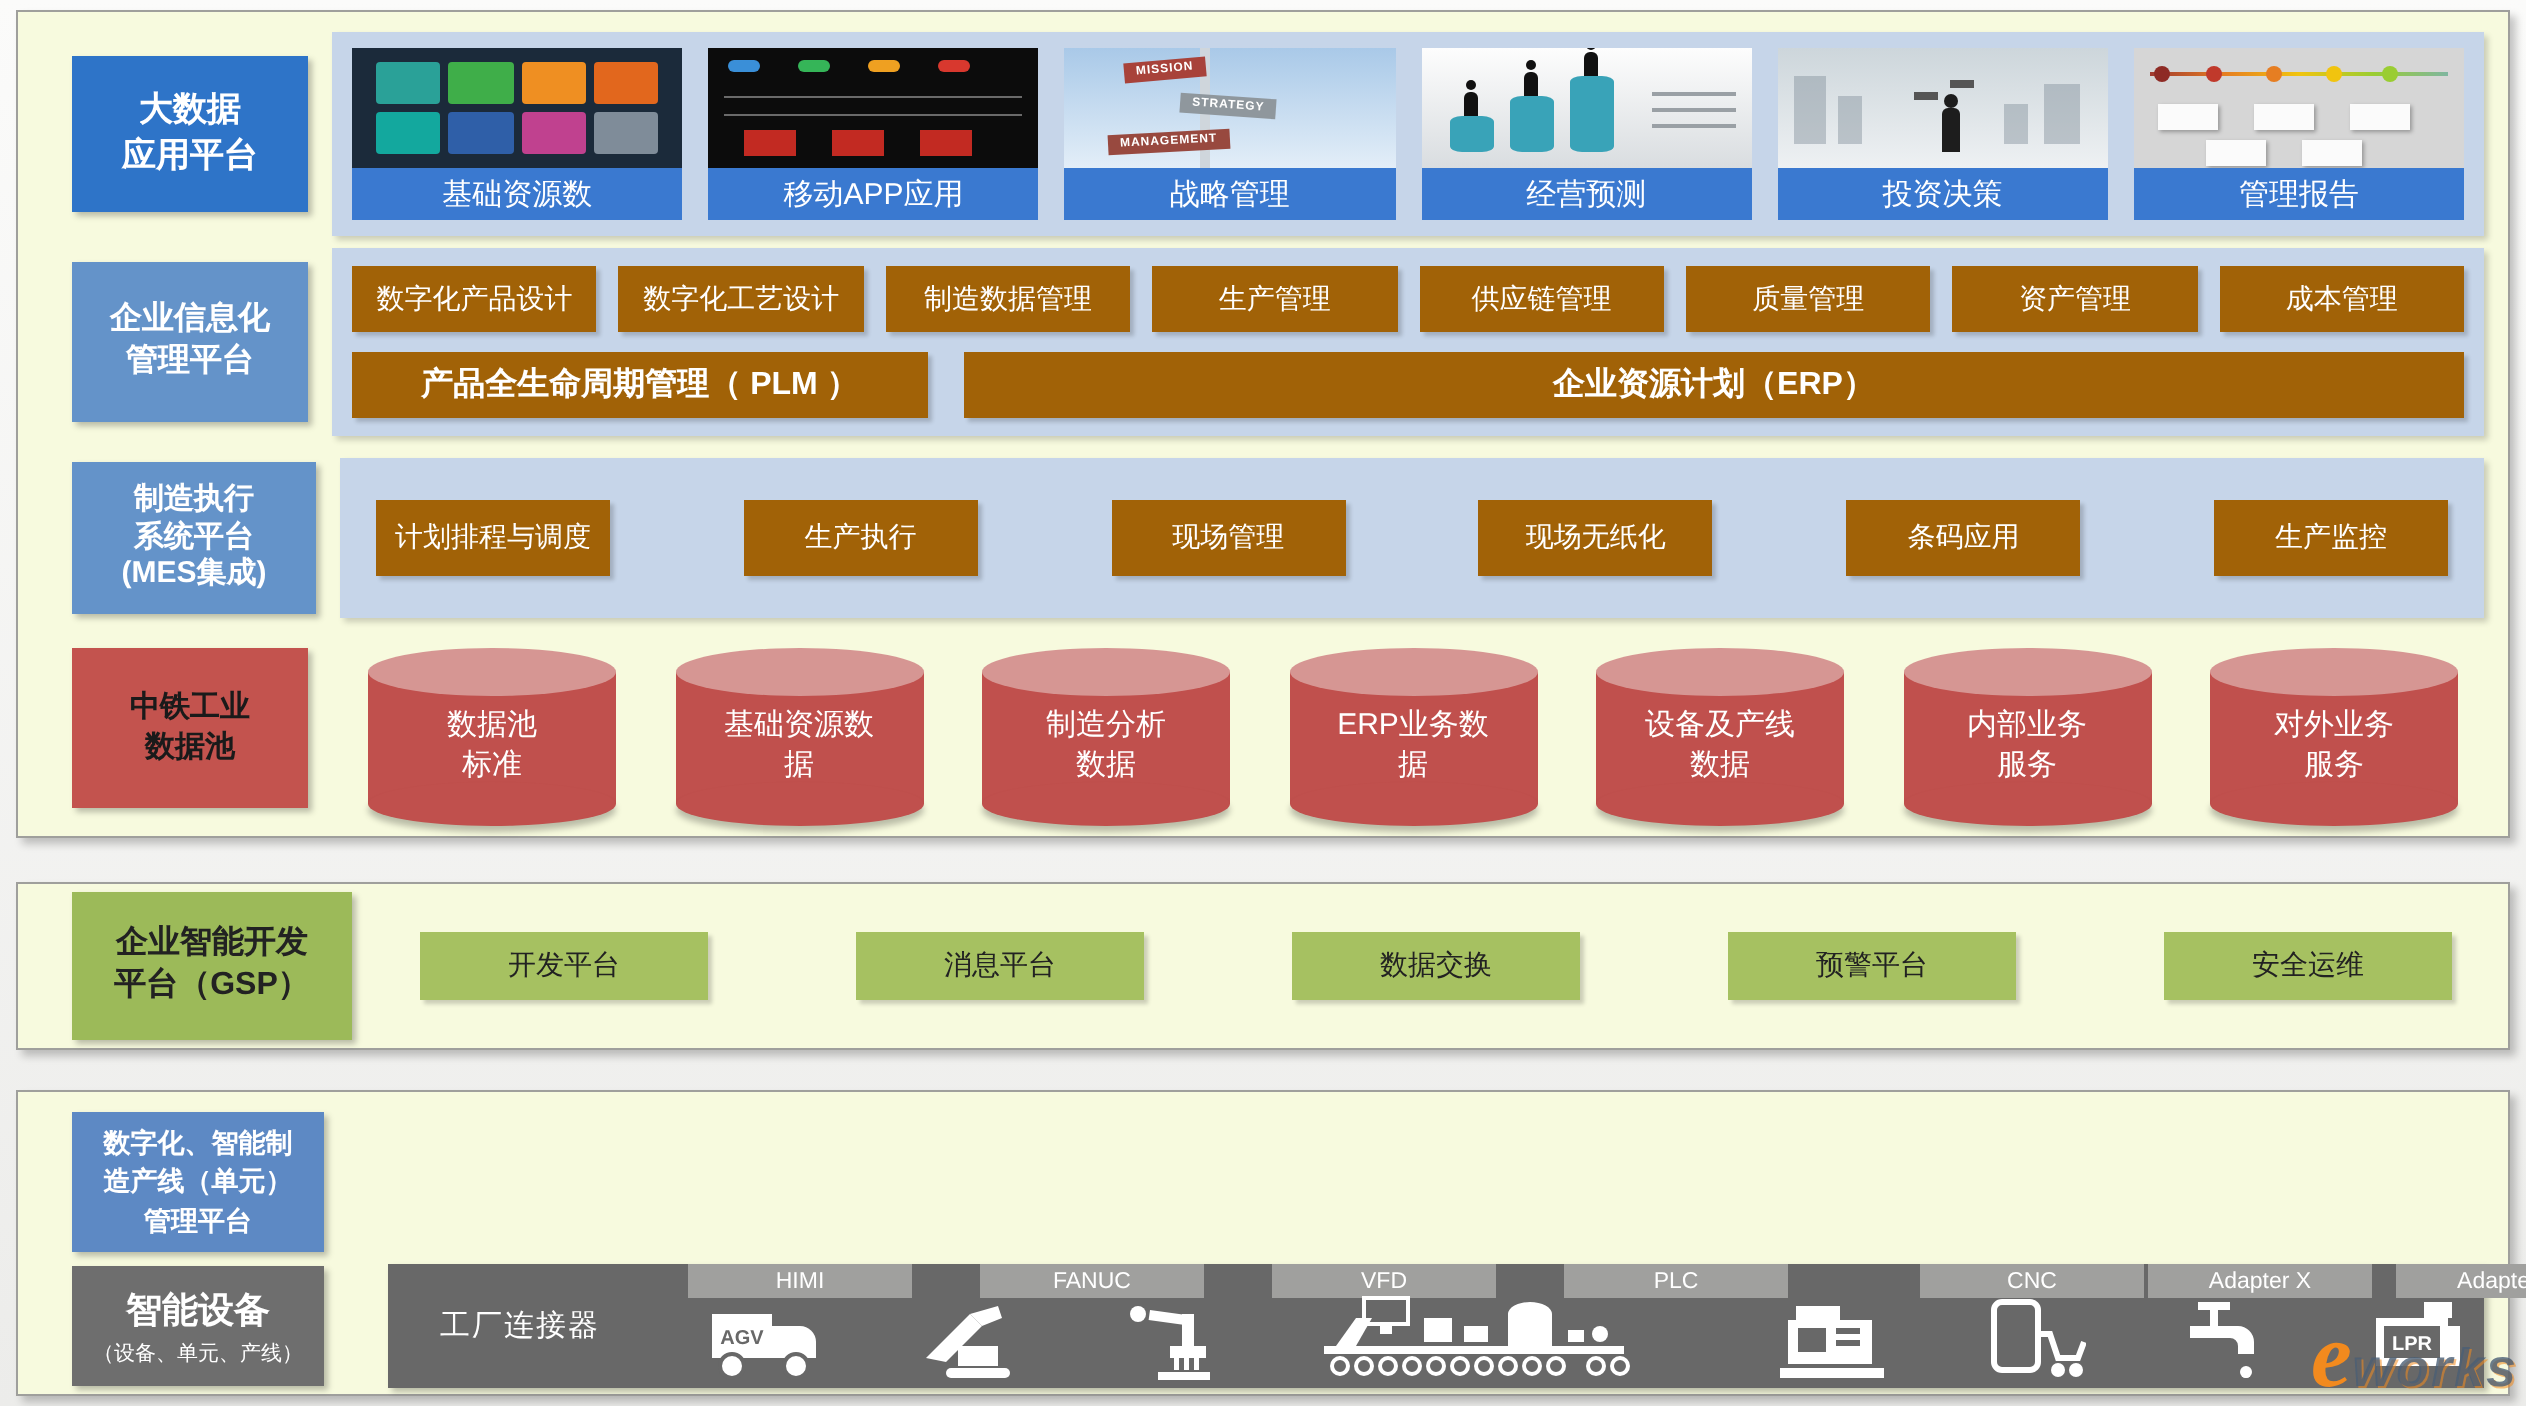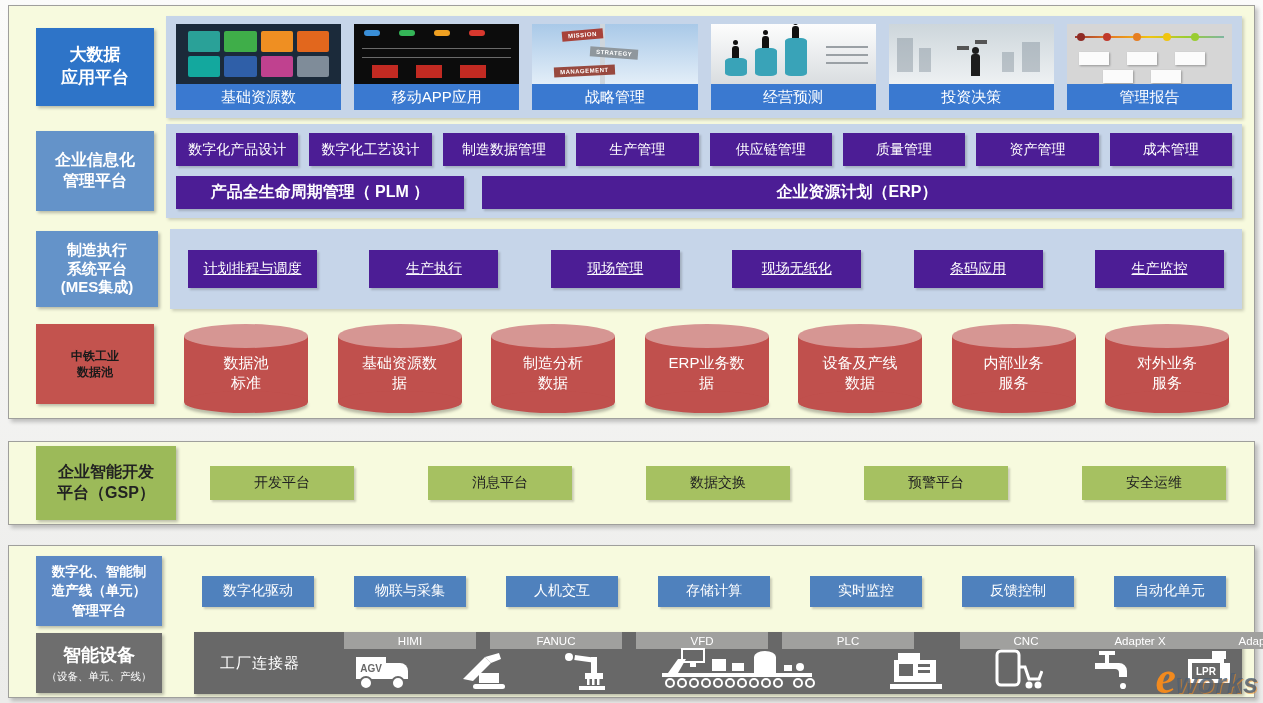--- a/index.html
+++ b/index.html
@@ -13,21 +13,21 @@
   .sec-bottom { top:545px; height:153px; }
 
   .band { position:absolute; left:27px; right:12px; display:flex; align-items:stretch; }
   .pre { white-space:pre-line; }
 
   
   .lbl { display:flex; align-items:center; justify-content:center; text-align:center; color:#fff; font-weight:bold; box-shadow:2px 2px 3px rgba(0,0,0,.25); flex:none; }
   .lbl-bigdata { width:118px; height:78px; align-self:center; background:#2e74c8; font-size:17px; line-height:1.35; }
   .lbl-steel   { width:118px; height:80px; align-self:center; background:#6493c9; font-size:16px; line-height:1.3; }
   .lbl-mes     { width:122px; height:76px; align-self:center; background:#6493c9; font-size:15px; line-height:1.25; }
-  .lbl-red     { width:118px; height:80px; align-self:center; background:#c3534e; color:#1a1a1a; font-size:12px; line-height:1.35; }
+  .lbl-red     { width:118px; height:80px; align-self:center; background:#c3534e; color:#1a1a1a; font-size:15px; line-height:1.35; }
   .lbl-green   { width:140px; height:74px; align-self:center; background:#9cba59; color:#222; font-size:16px; line-height:1.3; }
   .lbl-line    { width:126px; height:70px; align-self:center; background:#5d89c4; font-size:13.5px; line-height:1.45; }
   .lbl-dev     { width:126px; height:60px; align-self:center; background:#6e6e6e; flex-direction:column; font-size:18px; }
   .lbl-dev .sub { font-size:10.5px; font-weight:normal; margin-top:3px; }
 
   .gap { width:12px; flex:none; }
 
   
   .panel { flex:1; background:#c6d5e9; box-shadow:2px 2px 3px rgba(0,0,0,.18); }
 
@@ -53,31 +53,31 @@
   .figsm::before { content:''; position:absolute; top:-6px; left:1px; width:5px; height:5px; border-radius:50%; background:#111; }
   .fcl { position:absolute; right:8px; height:2px; background:#9aa0a5; }
   .art-city { background:linear-gradient(180deg,#cdd6db,#eef1f3); }
   .bldg { position:absolute; bottom:12px; background:rgba(130,145,155,.45); }
   .art-rep { background:#d6d6d6; }
   .tl { position:absolute; top:12px; left:8px; right:8px; height:2px; background:linear-gradient(90deg,#a03a30,#e67e22,#f1c40f,#9acd32,#7fb6a0); }
   .tld { position:absolute; top:9px; width:8px; height:8px; border-radius:50%; }
   .card { position:absolute; width:30px; height:13px; background:#fbfbfb; box-shadow:1px 1px 2px rgba(0,0,0,.3); }
 
   
-  .btn { background:#4c1d95; color:#fff; display:flex; align-items:center; justify-content:center; font-size:14px; box-shadow:2px 2px 2px rgba(0,0,0,.18); }
+  .btn { background:#a16207; color:#fff; display:flex; align-items:center; justify-content:center; font-size:14px; box-shadow:2px 2px 2px rgba(0,0,0,.18); }
 
   .rows2 { display:flex; flex-direction:column; gap:10px; padding:9px 10px; height:100%; }
   .row8 { display:flex; gap:11px; flex:1; }
   .row8 .btn { flex:1; }
   .rowPE { display:flex; gap:18px; flex:1; }
   .btn-plm { width:288px; font-size:16px; font-weight:bold; }
   .btn-erp { flex:1; font-size:16px; font-weight:bold; }
 
   .rowMES { display:flex; justify-content:space-between; align-items:center; padding:0 18px; height:100%; }
-  .rowMES .btn { width:129px; height:38px;text-decoration:underline; }
+  .rowMES .btn { width:117px; height:38px; }
 
   
   .cylrow { position:absolute; left:175px; right:25px; top:318px; bottom:14px; display:flex; justify-content:space-between; }
   .cyl { position:relative; width:124px; margin-top:12px; height:66px; background:#c0504d; display:flex; align-items:center; justify-content:center; }
   .cyl::before { content:''; position:absolute; top:-12px; left:0; width:100%; height:24px; border-radius:50%; background:#d69693; }
   .cyl::after { content:''; position:absolute; bottom:-11px; left:0; width:100%; height:22px; border-radius:50%; background:#c0504d; box-shadow:0 3px 3px rgba(0,0,0,.25); }
   .cyl span { position:relative; z-index:2; color:#fff; font-size:15px; text-align:center; line-height:1.35; margin-top:8px; }
 
   
   .gsp-band { top:0; bottom:0; align-items:center; }
@@ -85,21 +85,21 @@
   .btn-green { width:144px; height:34px; background:#a6c161; color:#222; display:flex; align-items:center; justify-content:center; font-size:14px; box-shadow:2px 2px 2px rgba(0,0,0,.18); }
 
   
   .line-band { top:6px; height:78px; align-items:center; }
   .line-btns { flex:1; display:flex; justify-content:space-between; padding:0 16px 0 40px; }
   .btn-line { width:112px; height:31px; background:#4f81bd; font-size:14px; }
 
   .dev-band { top:86px; height:62px; }
   .devbar { flex:1; position:relative; background:#686868; box-shadow:2px 2px 3px rgba(0,0,0,.25); margin-left:32px; }
   .conn { position:absolute; left:26px; top:50%; transform:translateY(-50%); color:#fff; font-size:15px; letter-spacing:1px; }
-  .tab { position:absolute; top:0; width:132px; height:17px; background:#a0a09e; color:#fff; font-size:11.5px; display:flex; align-items:center; justify-content:center; }
+  .tab { position:absolute; top:0; width:112px; height:17px; background:#a0a09e; color:#fff; font-size:11.5px; display:flex; align-items:center; justify-content:center; }
   .icons { position:absolute; left:158px; right:6px; top:18px; bottom:3px; display:flex; align-items:flex-end; justify-content:space-between; }
   .icons svg { display:block; }
 
   
   .wm { position:absolute; right:4px; bottom:2px; z-index:5; font-style:italic; font-weight:bold; line-height:1; pointer-events:none; }
   .wm .we { color:#f28a1e; font-size:46px; font-family:"Liberation Serif",serif; }
   .wm .ww { color:rgba(74,94,116,.8); font-size:27px; letter-spacing:1px; text-shadow:1px 1px 0 rgba(242,138,30,.55); }
 </style>
 </head>
 <body>
@@ -289,29 +289,20 @@
       </div>
     </div>
   </div>
 
   <div class="section sec-bottom">
 
     <div class="band line-band">
       <div class="lbl lbl-line pre">数字化、智能制
 造产线（单元）
 管理平台</div>
-      <div class="line-btns">
-        <div class="btn btn-line">数字化驱动</div>
-        <div class="btn btn-line">物联与采集</div>
-        <div class="btn btn-line">人机交互</div>
-        <div class="btn btn-line">存储计算</div>
-        <div class="btn btn-line">实时监控</div>
-        <div class="btn btn-line">反馈控制</div>
-        <div class="btn btn-line">自动化单元</div>
-      </div>
     </div>
 
     <div class="band dev-band">
       <div class="lbl lbl-dev">
         <span>智能设备</span>
         <span class="sub">（设备、单元、产线）</span>
       </div>
       <div class="devbar">
         <div class="conn">工厂连接器</div>
         <div class="tab" style="left:150px">HIMI</div>

